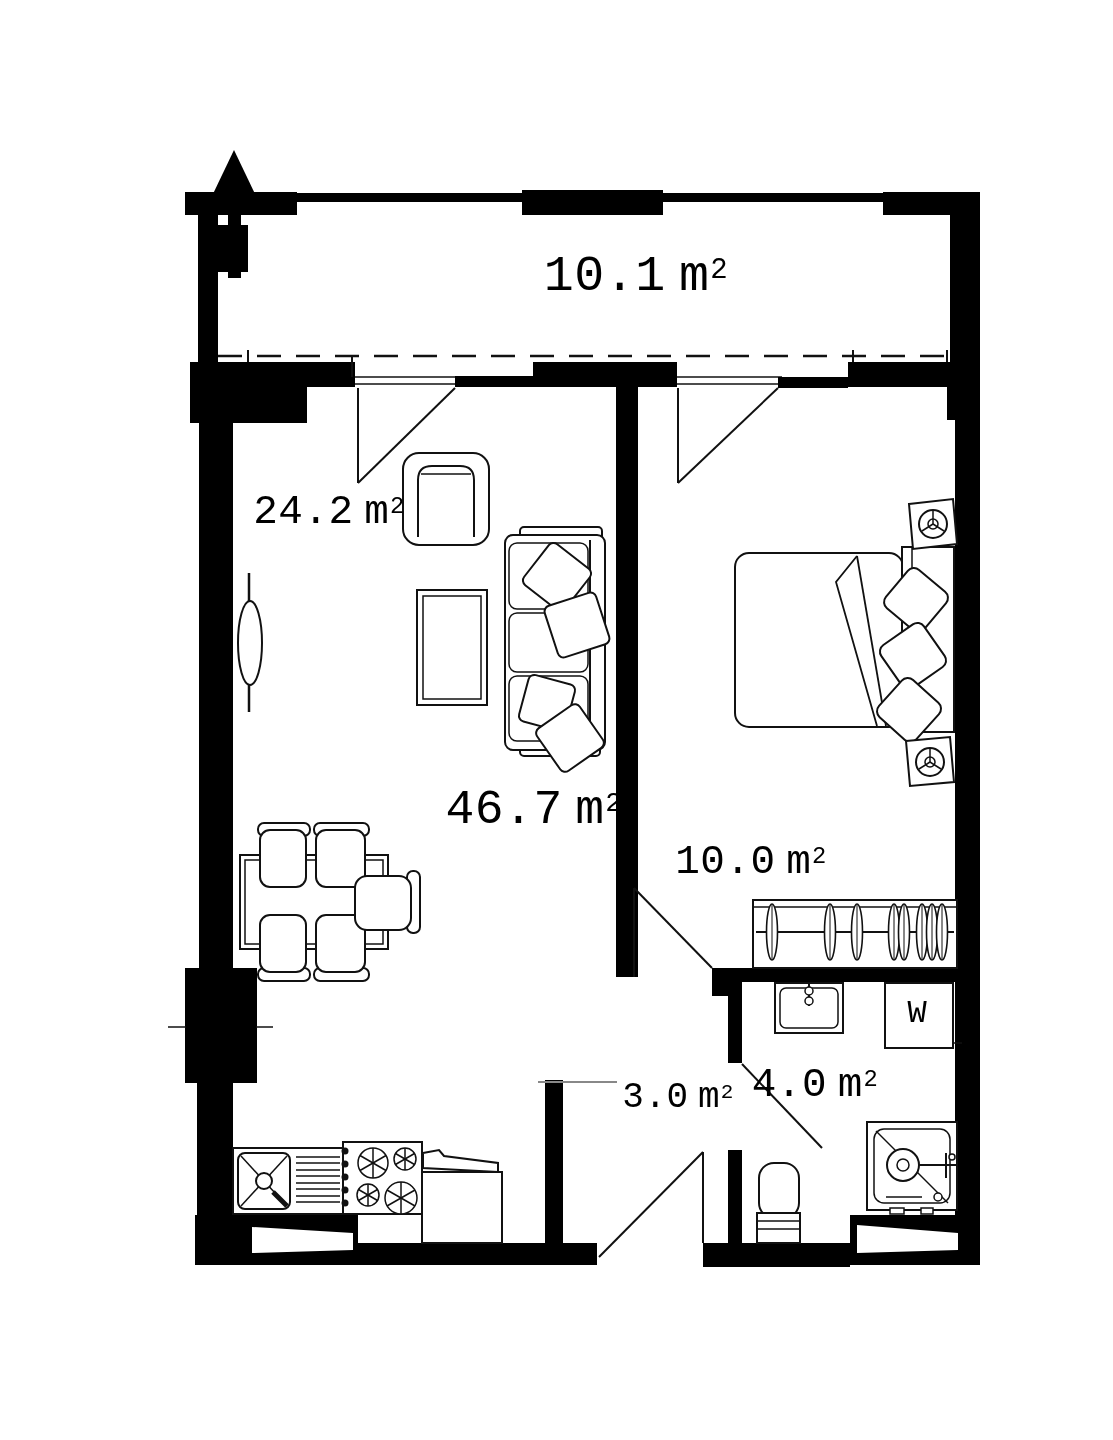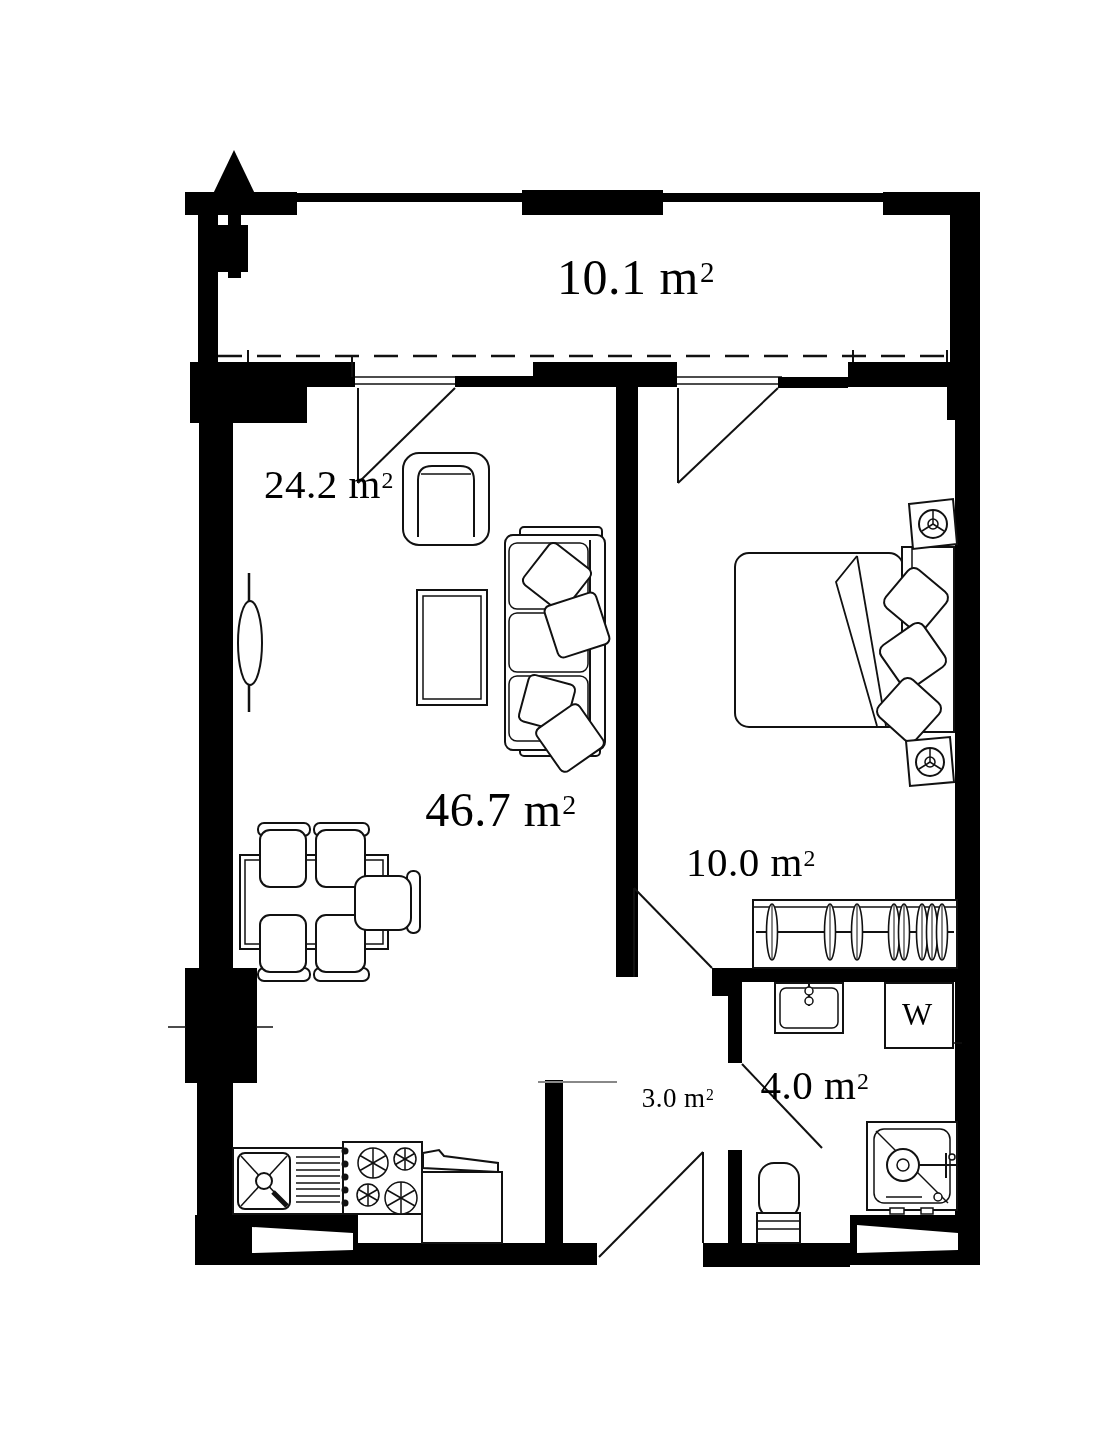--- a/index.html
+++ b/index.html
@@ -1,17 +1,17 @@
 <!DOCTYPE html>
 <html style="--color-wall: #000000; --color-ink: #111111; --color-background: #ffffff; --color-muted_line: #888888;"><head>
 <meta charset="utf-8">
 <style>
   html,body{margin:0;padding:0;background:#fff;}
   #plan{position:relative;width:1113px;height:1440px;background:var(--color-background,#fff);overflow:hidden;
-        font-family:Liberation Serif, serif;}
+        font-family:Liberation Mono, monospace;}
   #plan svg{position:absolute;left:0;top:0;}
   .area-label{position:absolute;transform:translate(-50%,-50%);color:#000;white-space:nowrap;
               letter-spacing:.5px;line-height:1;}
   .area-label .unit{margin-left:.26em;}
   .area-label .sup{font-size:.58em;position:relative;top:-.42em;margin-left:.03em;}
   .washer-label{position:absolute;transform:translate(-50%,-50%);color:#000;font-size:32px;line-height:1;}
 </style>
 </head>
 <body>
 
@@ -308,29 +308,29 @@
       <rect x="757" y="1213" width="43" height="30"></rect>
       <line x1="757" y1="1221" x2="800" y2="1221" stroke-width="1.5"></line>
       <line x1="757" y1="1229" x2="800" y2="1229" stroke-width="1.5"></line>
     </g>
   </g>
 </svg>
 
   <div class="area-label" style="left:636px;top:277px;font-size:50px">
     <span class="num">10.1</span><span class="unit">m</span><span class="sup">2</span>
   </div>
-  <div class="area-label" style="left:329px;top:484px;font-size:41px">
+  <div class="area-label" style="left:329px;top:512px;font-size:41px">
     <span class="num">24.2</span><span class="unit">m</span><span class="sup">2</span>
   </div>
-  <div class="area-label" style="left:501px;top:810px;font-size:48px">
+  <div class="area-label" style="left:534px;top:810px;font-size:48px">
     <span class="num">46.7</span><span class="unit">m</span><span class="sup">2</span>
   </div>
   <div class="area-label" style="left:751px;top:862px;font-size:41px">
     <span class="num">10.0</span><span class="unit">m</span><span class="sup">2</span>
   </div>
-  <div class="area-label" style="left:678px;top:1098px;font-size:27px">
+  <div class="area-label" style="left:678px;top:1098px;font-size:36px">
     <span class="num">3.0</span><span class="unit">m</span><span class="sup">2</span>
   </div>
   <div class="area-label" style="left:815px;top:1085px;font-size:41px">
     <span class="num">4.0</span><span class="unit">m</span><span class="sup">2</span>
   </div>
   <div class="washer-label" style="left:917px;top:1014px">W</div>
 </div>
 
 </body></html>

